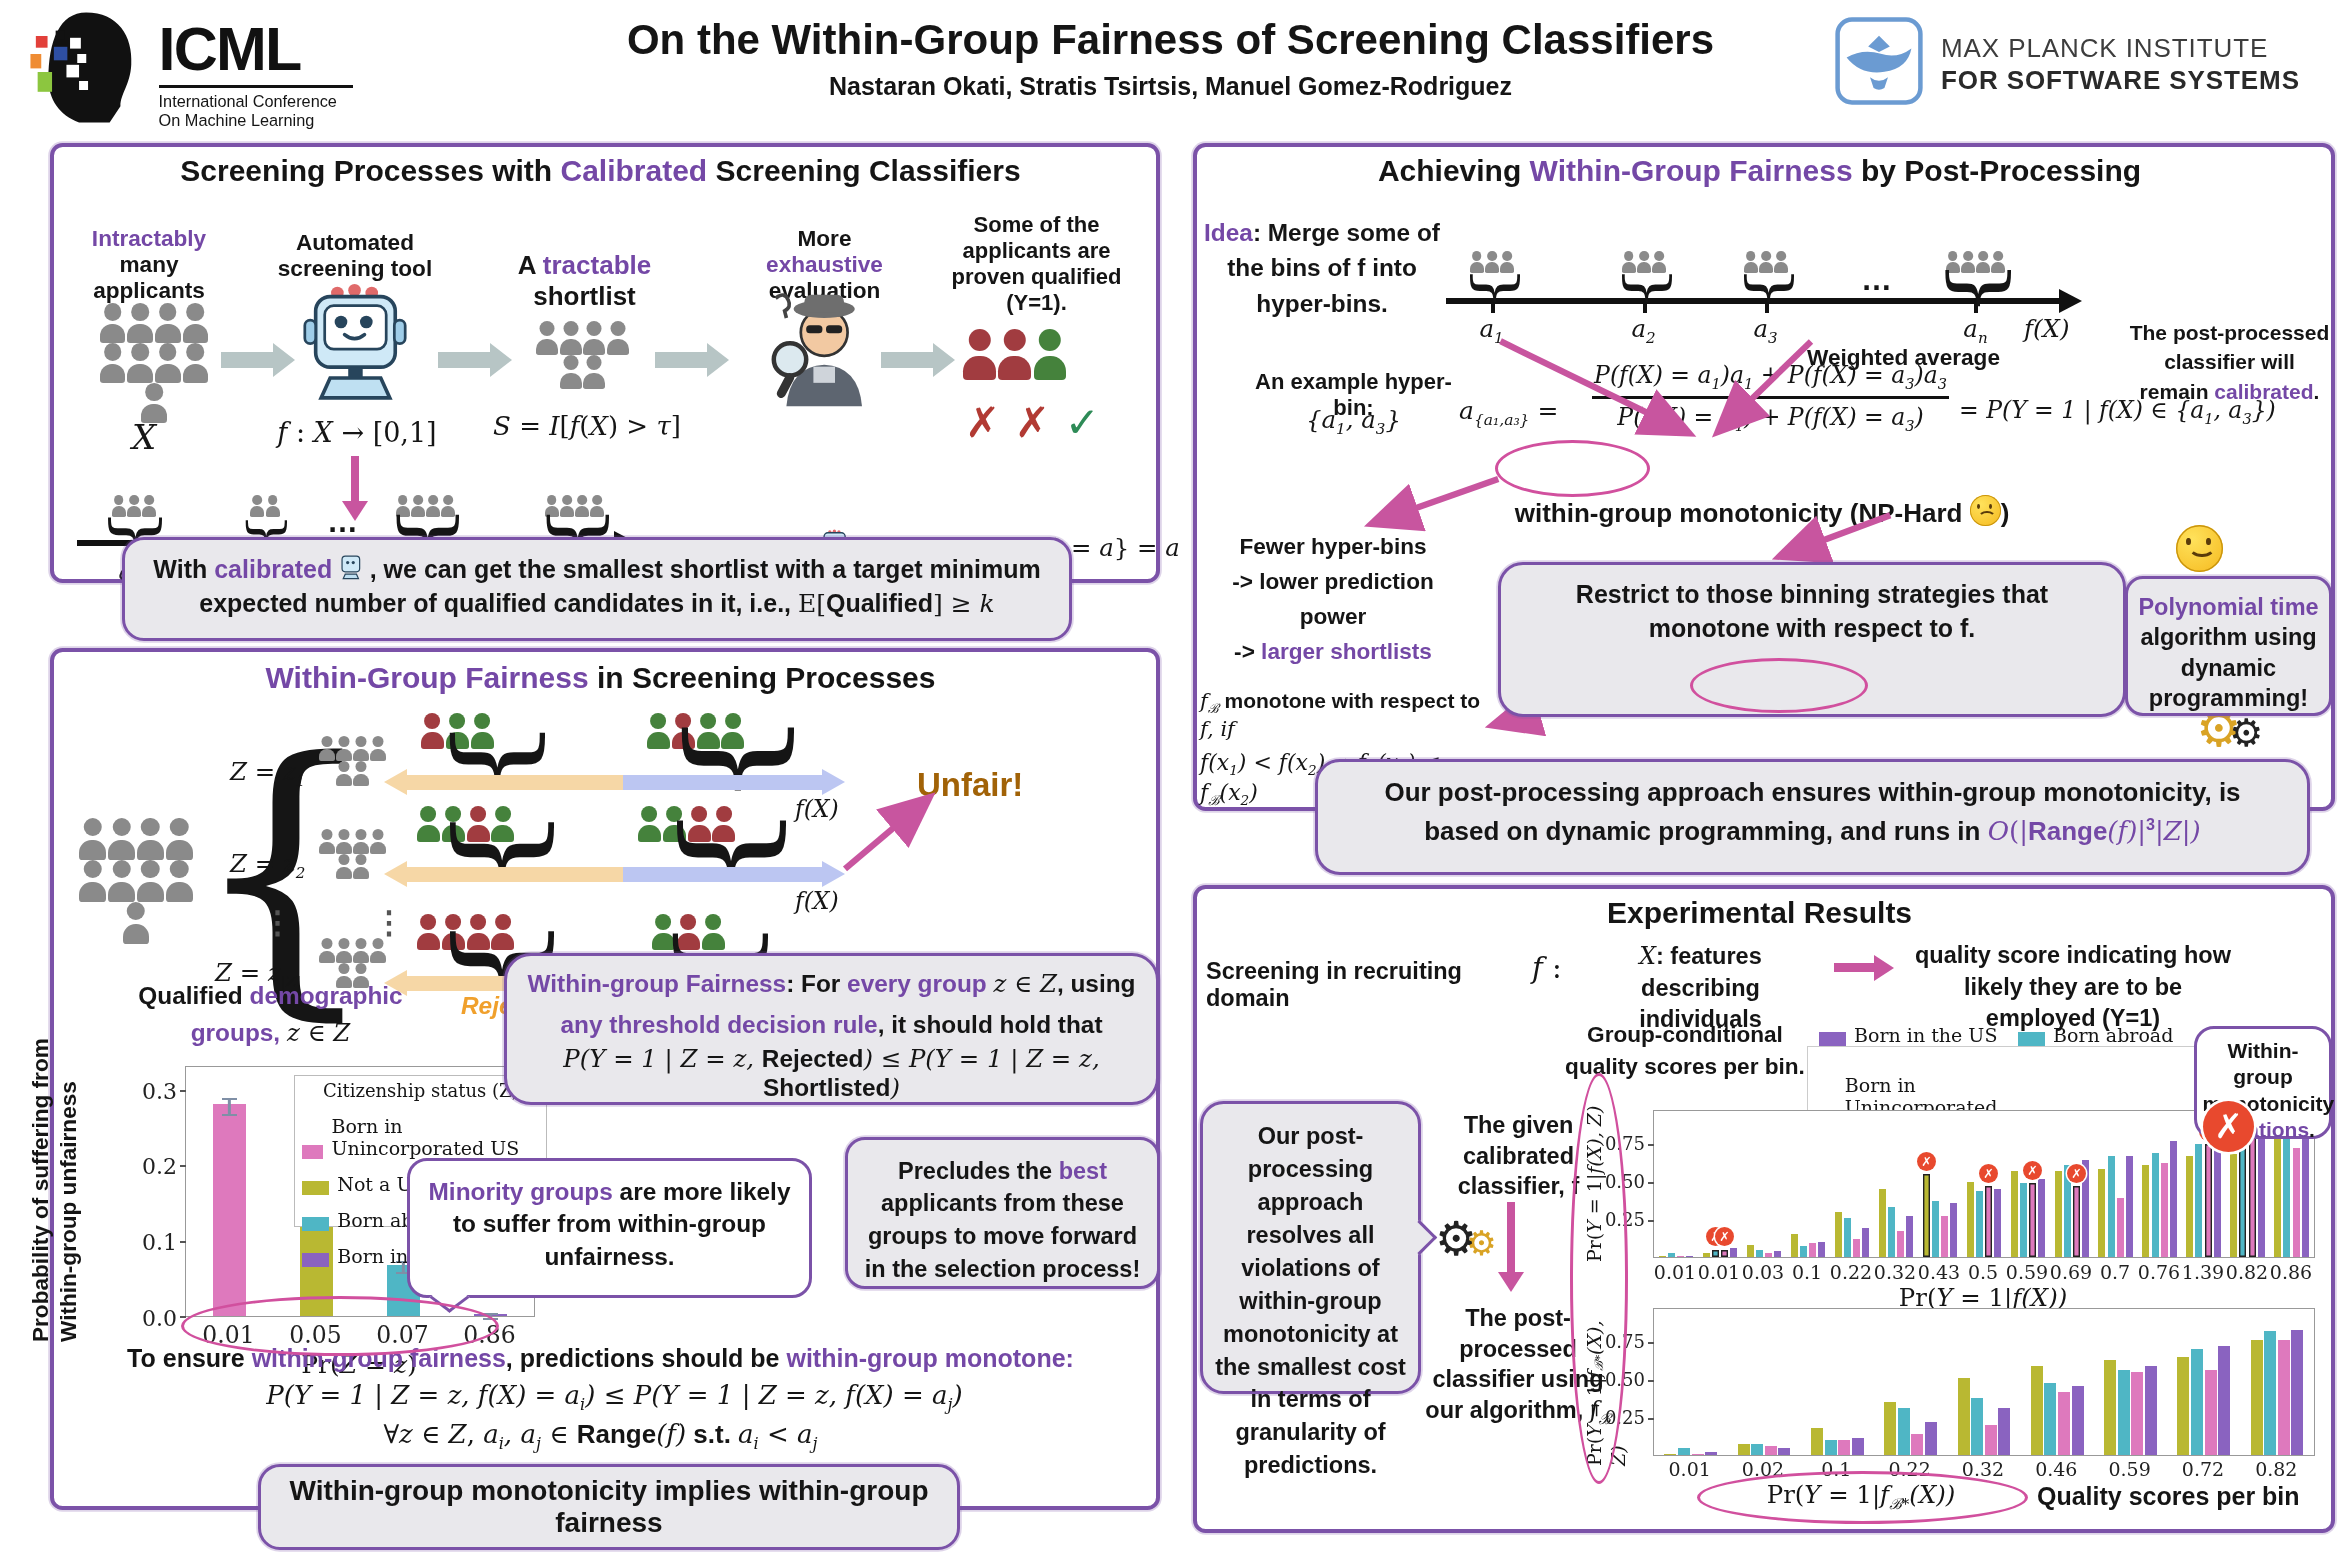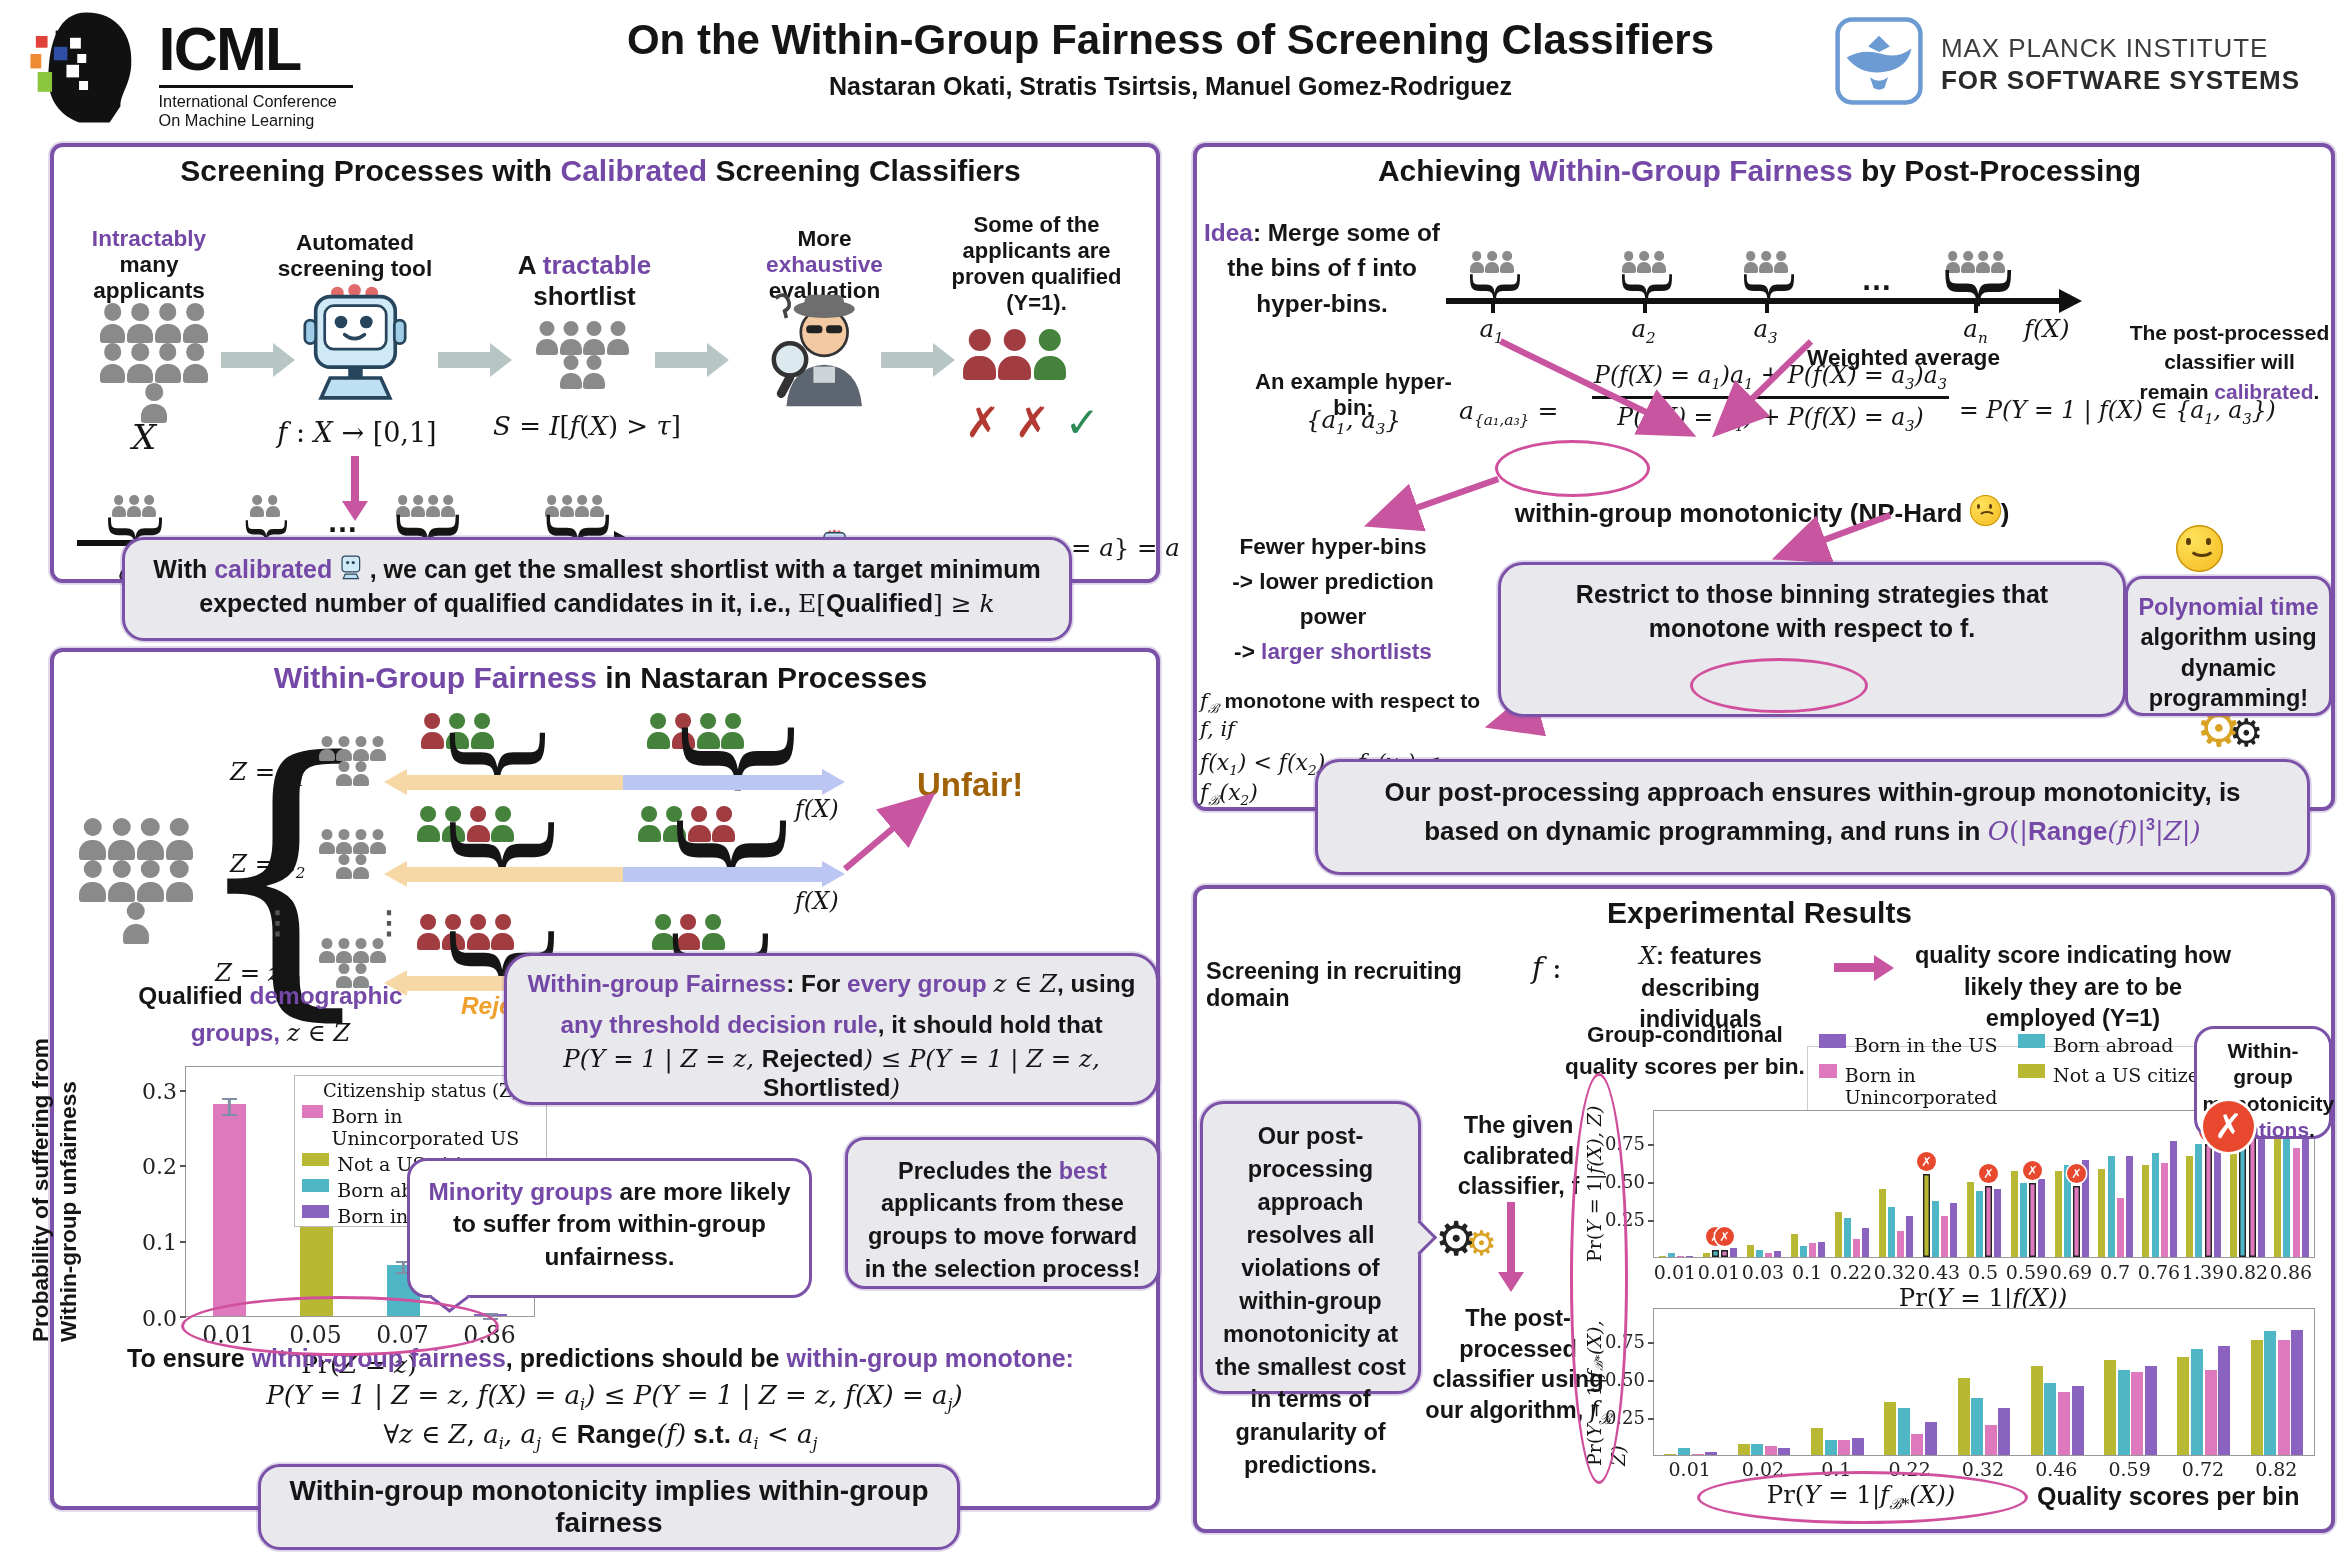--- a/index.html
+++ b/index.html
@@ -38,21 +38,21 @@
 .bar{position:absolute;bottom:0}
 .hatch{background-image:repeating-linear-gradient(45deg,rgba(0,0,0,.6) 0 1.8px,transparent 1.8px 5.4px);box-shadow:inset 0 0 0 1.4px #222}
 .xbadge{position:absolute;width:19px;height:19px;border-radius:50%;background:#e8492e;z-index:5;box-shadow:0 0 0 1.4px #fff}
 .xbadge::before{content:"✗";position:absolute;left:0;top:0;width:100%;height:100%;color:#fff;font:700 12.6px/19px "DejaVu Sans",sans-serif;text-align:center}
 .ebar{position:absolute;width:14.5px;border-top:2.7px solid #7f8fa6;border-bottom:2.7px solid #7f8fa6}
 .ebar::before{content:'';position:absolute;left:50%;top:0;bottom:0;width:2.3px;background:#7f8fa6;transform:translateX(-50%)}
 .yt{position:absolute;width:45px;text-align:right;font-family:"DejaVu Serif",serif;font-weight:400;color:#222}
 .ytm{position:absolute;width:6.3px;height:1.8px;background:#555;left:-6.3px}
 .xtickrow{position:absolute;display:flex;font-family:"DejaVu Serif",serif;font-weight:400;color:#222}
 .xtickrow div{flex:1;text-align:center}
-.lgrow{display:flex;align-items:flex-start;gap:8.1px;margin:4px 0}
+.lgrow{display:flex;align-items:flex-end;gap:8.1px;margin:14px 0}
 .sw{display:inline-block;width:27px;height:13.6px}
 .ellipse{position:absolute;border:3.2px solid #d1509e;border-radius:50%;z-index:7;pointer-events:none}
 .vtext{writing-mode:vertical-rl;transform:rotate(180deg)}
 
 .emoji{display:inline-block;width:1em;height:1em;border-radius:50%;background:radial-gradient(circle at 35% 30%,#ffe25c,#f5b91e);position:relative;vertical-align:-.12em;box-shadow:inset 0 0 0 .03em #c9940d}
 .emoji .e{position:absolute;width:.1em;height:.16em;background:#5a3b0a;border-radius:50%;top:.28em}
 .emoji .m{position:absolute;left:.26em;width:.46em;height:.34em;border:.07em solid #5a3b0a;border-radius:50%}
 .sad .m{top:.5em;border-bottom-color:transparent;border-left-color:transparent;border-right-color:transparent}
 .happy .m{top:.22em;border-top-color:transparent;border-left-color:transparent;border-right-color:transparent}
 .redx{position:absolute;border-radius:50%;background:#e8492e;z-index:8;box-shadow:0 0 0 2.7px #fff}
@@ -241,21 +241,21 @@
           <circle cx="42" cy="48" r="8" fill="#27455c"></circle>
           <circle cx="70" cy="48" r="8" fill="#27455c"></circle>
           <path d="M30 106 h56 l10 22 h-76 Z" fill="#bfe0f2" stroke="#27455c" stroke-width="6"></path>
         </svg>
       <span><span>, we can get the smallest shortlist with a target minimum</span></span>
     </div>
     <div class="ctr" style="margin-top:5.4px;font-size:25px"><span>expected number of qualified candidates in it, i.e., </span><span class="mu">E</span><span class="mu">[</span><span>Qualified</span><span class="mu">] ≥ </span><span class="mt">k</span></div>
   </div>
 
   <div class="panel" style="left:50px;top:648px;width:1102px;height:854px"></div>
-  <div class="abs ctr" style="left:54px;top:661px;width:1093px;font-size:30px"><span style="color: rgb(116, 72, 166);">Within-Group Fairness</span><span> in Nastaran Processes</span></div>
+  <div class="abs ctr" style="left:54px;top:661px;width:1093px;font-size:30px"><span style="color: rgb(116, 72, 166);">Within-Group Fairness</span><span> in Screening Processes</span></div>
 
   <div class="abs crowd" style="left:68px;top:818px;width:136px;font-size:42px;color:#8a8a8a">
       <span class="pp" style="color: rgb(138, 138, 138);"></span>
       <span class="pp" style="color: rgb(138, 138, 138);"></span>
       <span class="pp" style="color: rgb(138, 138, 138);"></span>
       <span class="pp" style="color: rgb(138, 138, 138);"></span>
       <span class="pp" style="color: rgb(138, 138, 138);"></span>
       <span class="pp" style="color: rgb(138, 138, 138);"></span>
       <span class="pp" style="color: rgb(138, 138, 138);"></span>
       <span class="pp" style="color: rgb(138, 138, 138);"></span>

